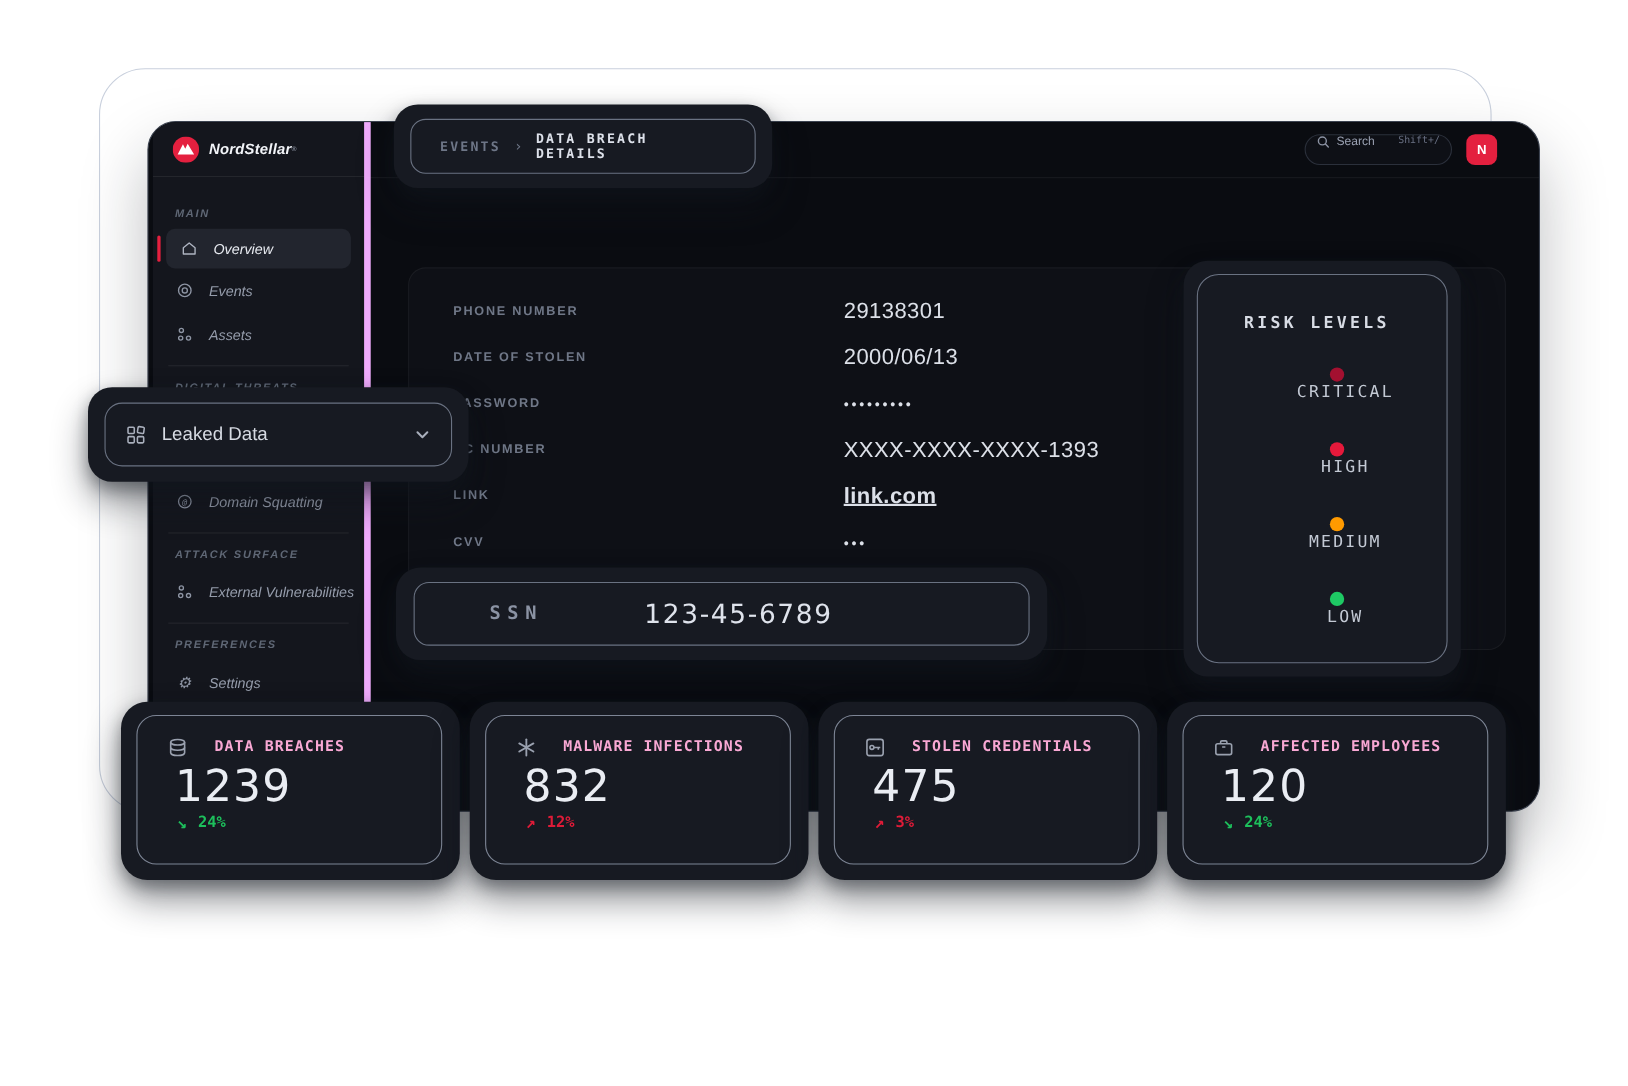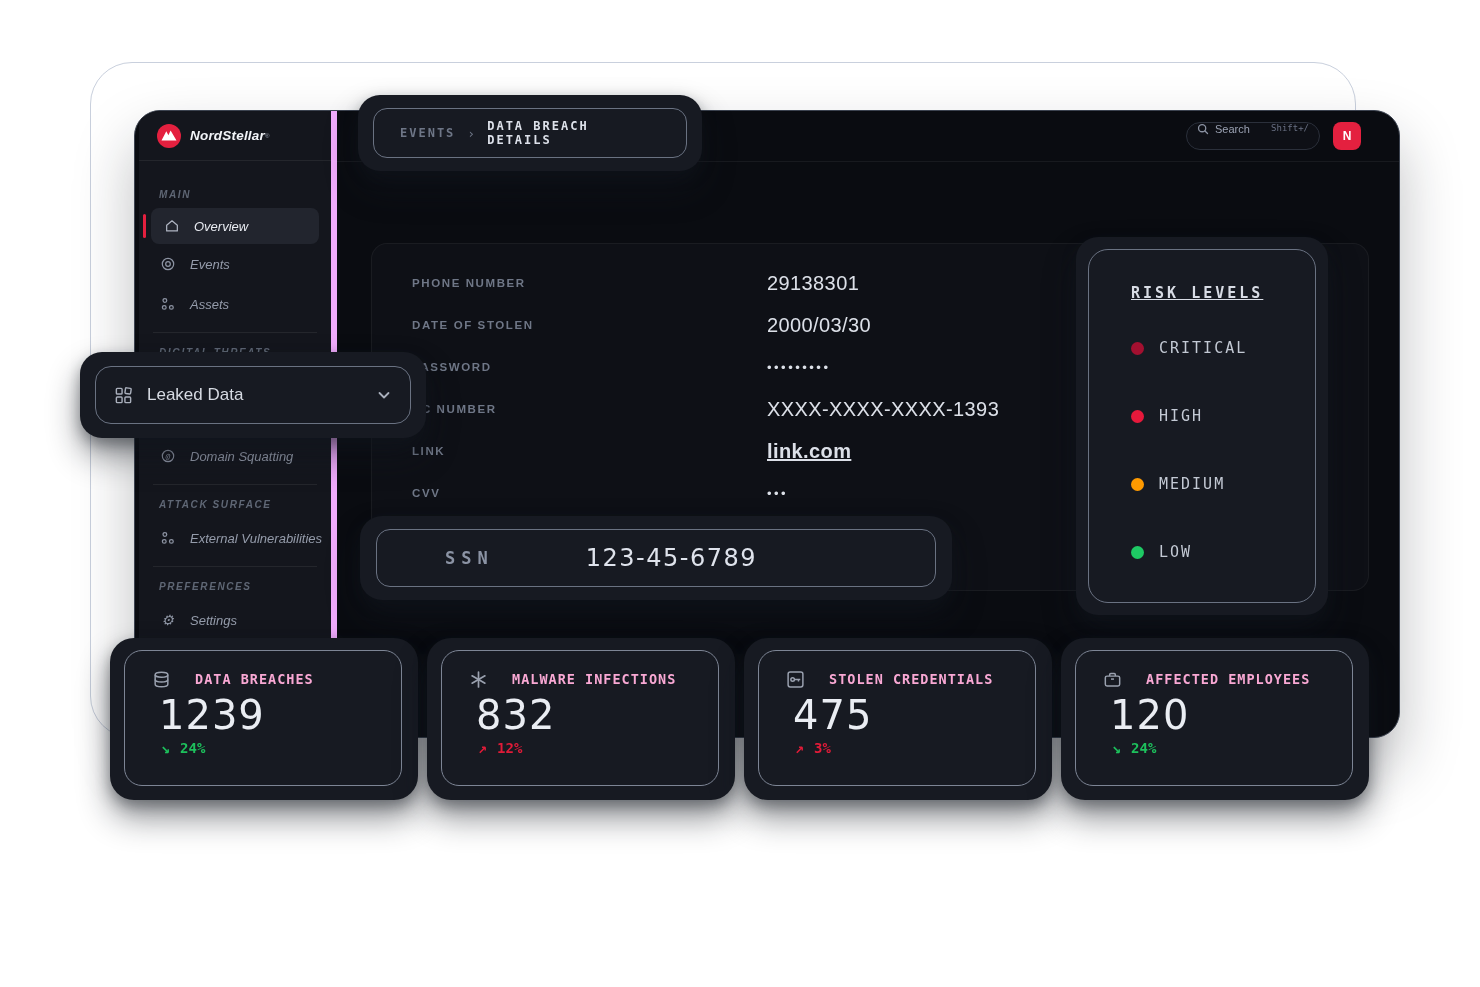--- a/index.html
+++ b/index.html
@@ -88,22 +88,22 @@
   .ssn-label { font-family:"DejaVu Sans Mono", monospace; color:#8b93a4; font-size:17px;
                font-weight:bold; letter-spacing:6px; margin-left:68px; }
   .ssn-value { color:#dfe3ec; font-size:24px; letter-spacing:1.5px; margin-left:92px;
                font-family:"DejaVu Sans", sans-serif; }
 
   .risk-callout { left:1076px; top:237px; width:252px; height:378px; }
   .risk-inner { left:12px; top:12px; right:12px; bottom:12px; border-radius:20px;
                 display:block; padding:34px 0 0 42px;
                 font-family:"DejaVu Sans Mono", monospace; }
   .risk-title { color:#d8dce5; font-size:15px; font-weight:bold; letter-spacing:3px;
-                margin-bottom:12px;text-decoration:underline; }
-  .risk-item { display:flex; align-items:center; height:68px; }
+                margin-bottom:32px; }
+  .risk-item { display:flex; align-items:center; height:68px;flex-direction:column; }
   .risk-dot { width:13px; height:13px; border-radius:50%; margin-right:15px; }
   .risk-label { color:#c3c9d4; font-size:15px; letter-spacing:2px; }
 
   
   .stat-card { position:absolute; top:638px; width:308px; height:162px;
                background:#171a22; border-radius:24px;
                box-shadow:0 18px 32px rgba(18,22,30,.45), 0 6px 14px rgba(18,22,30,.35); }
   .stat-inner { position:absolute; left:14px; top:12px; right:16px; bottom:14px;
                 border:1.5px solid #7d8595; border-radius:18px; padding:18px 0 0 26px; }
   .stat-head { display:flex; align-items:center; font-family:"DejaVu Sans Mono", monospace; }
@@ -221,21 +221,21 @@
     </div>
     <div class="avatar" style="background-color: rgb(228, 32, 63);">N</div>
 
     <div class="content-card">
       <div class="field-row">
         <span class="field-label">PHONE NUMBER</span>
         <span class="field-value">29138301</span>
       </div>
       <div class="field-row">
         <span class="field-label">DATE OF STOLEN</span>
-        <span class="field-value">2000/03/30</span>
+        <span class="field-value">2000/06/13</span>
       </div>
       <div class="field-row">
         <span class="field-label">PASSWORD</span>
         <span class="field-value dots">•••••••••</span>
       </div>
       <div class="field-row">
         <span class="field-label">CC NUMBER</span>
         <span class="field-value">XXXX-XXXX-XXXX-1393</span>
       </div>
       <div class="field-row">

